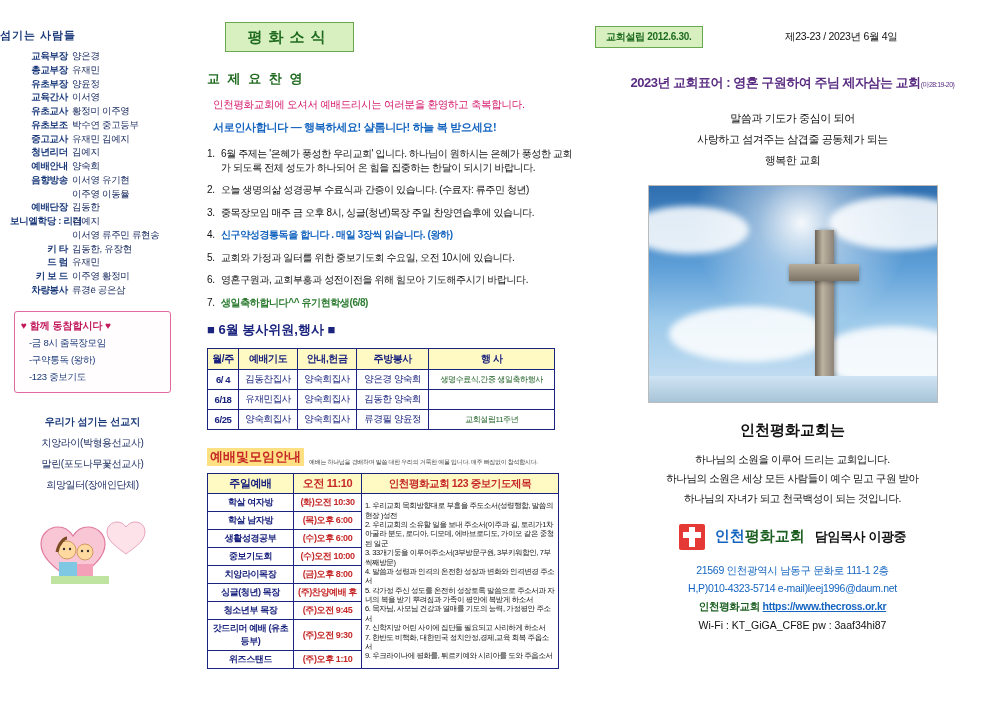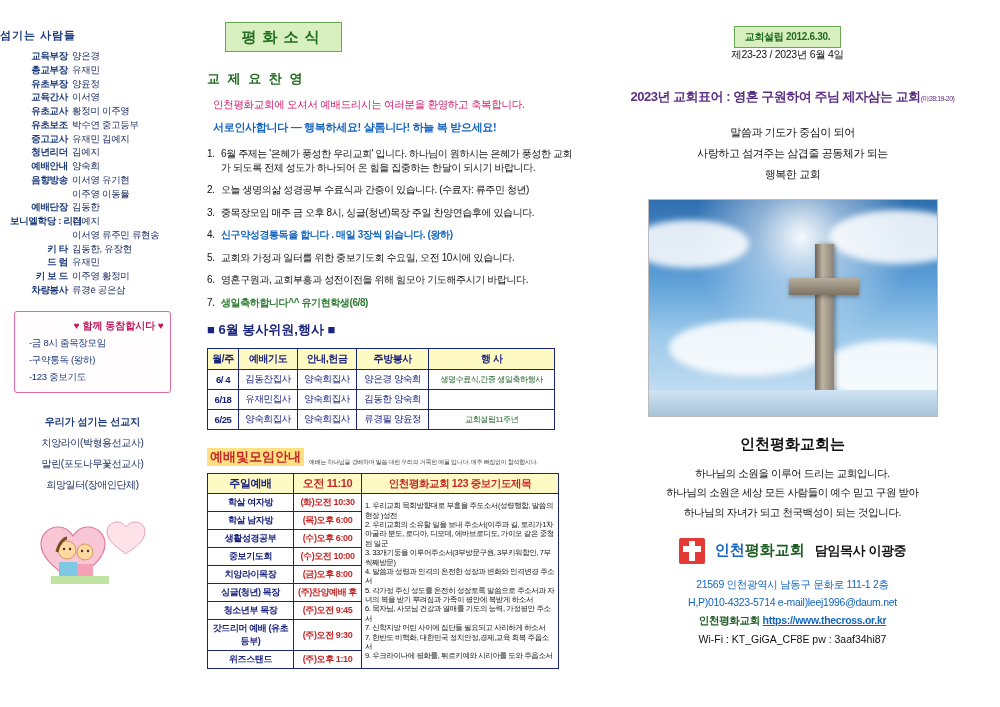--- a/index.html
+++ b/index.html
@@ -29,35 +29,35 @@
   .staff-role {
     width:62px; text-align:right; font-weight:bold; color:#1b3a7a;
     white-space:nowrap; letter-spacing:-0.3px; padding-right:4px;
   }
   .staff-name { flex:1; color:#14255c; white-space:nowrap; letter-spacing:-0.3px; }
 
   .pray-box {
     margin:14px 14px 0 14px; border:1px solid #e06aa0; border-radius:3px;
     padding:7px 6px 8px 6px; background:#fffdfd;
   }
-  .pray-title { text-align:right; color:#c2185b; font-size:10px; font-weight:bold; }
+  .pray-title { text-align:left; color:#c2185b; font-size:10px; font-weight:bold; }
   .pray-item { font-size:9.5px; color:#1b3a7a; margin-top:4px; padding-left:8px; letter-spacing:-0.3px; }
 
   .mission-title {
     text-align:center; color:#1b3a7a; font-weight:bold; font-size:10px;
     margin-top:22px;
   }
   .mission-item { text-align:center; color:#14255c; font-size:10px; margin-top:7px; letter-spacing:-0.4px;}
 
   .heart-art { position:relative; margin-top:18px; height:86px; }
   .heart-art svg { display:block; margin:0 auto; }
 
   
   .mid-banner {
-    margin:22px 0 0 40px; width:117px; height:30px;
+    margin:22px 0 0 40px; width:129px; height:30px;
     background:#d8f0c0; border:1px solid #6aa84f;
     display:flex; align-items:center; justify-content:center;
     color:#1f6b1f; font-weight:bold; font-size:15px; letter-spacing:6px;
   }
   .notice-h {
     margin:18px 0 0 22px; color:#1f6b1f; font-weight:bold; font-size:13px; letter-spacing:2px;
   }
   .welcome1 { margin:10px 0 0 28px; color:#d4176a; font-size:10.5px; letter-spacing:-0.3px;}
   .welcome2 { margin:8px 0 0 28px; color:#1565c0; font-size:11px; font-weight:bold; letter-spacing:-0.3px;}
   .notice-list { margin:12px 10px 0 22px; }
@@ -91,21 +91,21 @@
 
   .tbl-wor { margin:7px 0 0 22px; width:352px; font-size:9px; }
   .tbl-wor th, .tbl-wor td { border:1px solid #1a237e; padding:2px 3px; letter-spacing:-0.4px;}
   .tbl-wor thead th { background:#fff9c4; color:#1a237e; font-weight:bold; font-size:11px; text-align:center;}
   .tbl-wor .c1 { width:86px; text-align:center; color:#1a237e; font-weight:bold; }
   .tbl-wor .c2 { width:68px; text-align:center; color:#c62828; font-weight:bold; }
   .tbl-wor .c3 { font-size:7.5px; color:#111; line-height:1.25; }
   .tbl-wor .pr-head { background:#fff9c4; color:#c62828; font-weight:bold; text-align:center; font-size:10.5px;}
 
   
-  .r-topbar { margin:26px 20px 0 10px; display:flex; align-items:center;flex-direction:column; }
+  .r-topbar { margin:26px 20px 0 10px; display:flex; align-items:center; }
   .r-found {
     background:#d8f0c0; border:1px solid #6aa84f; color:#1f6b1f;
     font-size:10px; padding:3px 10px; font-weight:bold; letter-spacing:-0.3px;
   }
   .r-issue { flex:1; text-align:center; font-size:10.5px; color:#111; letter-spacing:-0.3px;}
   .r-theme {
     margin-top:26px; text-align:center; font-weight:bold; font-size:13px; color:#5a2d82;
     letter-spacing:-0.5px;
   }
   .r-theme .ref { font-size:7px; color:#5a2d82; font-weight:normal; }

